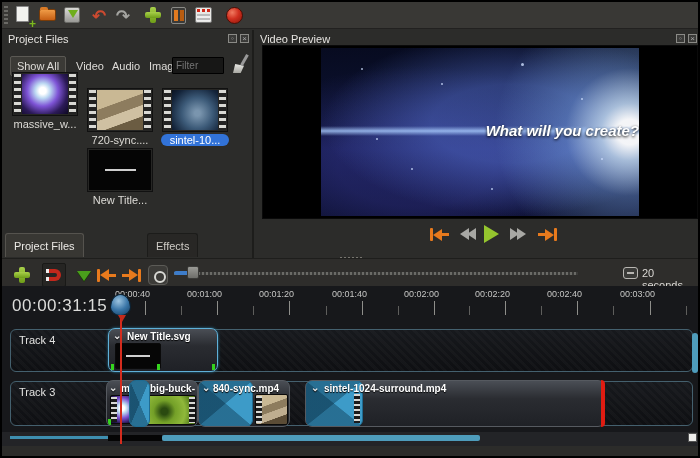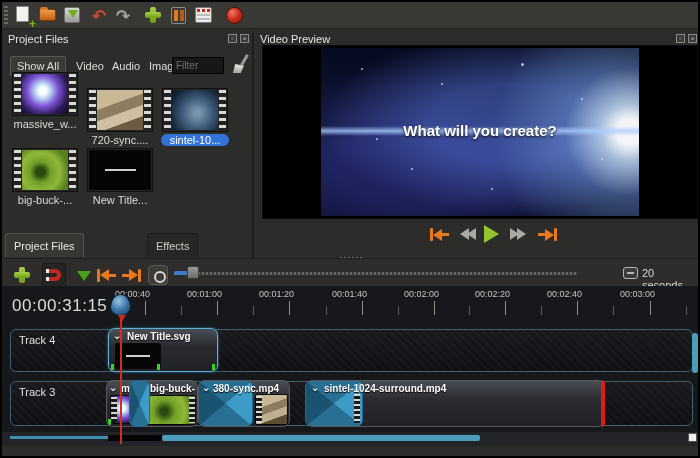--- a/index.html
+++ b/index.html
@@ -74,22 +74,22 @@
   .video-area{position:absolute;left:260px;top:43px;width:436px;height:174px;background:#000;border:1px solid #0a0a0a;}
   .video-frame{position:absolute;left:58px;top:2px;width:318px;height:168px;overflow:hidden;
      background:
        radial-gradient(circle at 97% 50%, rgba(255,255,255,.95) 0 4%, rgba(210,235,255,.75) 9%, rgba(140,190,255,.35) 20%, rgba(60,90,200,0) 42%),
        radial-gradient(ellipse at 60% 45%, rgba(90,120,220,.45) 0 30%, rgba(30,40,120,0) 70%),
        radial-gradient(ellipse at 30% 70%, rgba(60,60,160,.35) 0 25%, rgba(10,10,40,0) 60%),
        linear-gradient(#070b20,#0d1333 45%,#141a48 60%,#0a0e2a);}
   .beam{position:absolute;left:0;top:78px;width:100%;height:10px;
      background:linear-gradient(to bottom,transparent,rgba(170,205,255,.8) 50%,transparent);}
   .star{position:absolute;width:2px;height:2px;background:#cfe0ff;border-radius:50%;opacity:.8;}
-  .video-caption{position:absolute;left:0;top:74px;width:100%;text-align:center;color:#fff;
-     font-size:15px;font-weight:bold;text-shadow:0 1px 3px #000;}
+  .video-caption{position:absolute;left:0;top:74px;width:100%;text-align:right;color:#fff;
+     font-size:15px;font-weight:bold;text-shadow:0 1px 3px #000;font-style:italic;}
 
   .transport{position:absolute;left:252px;top:218px;width:446px;height:38px;}
   .pbtn{position:absolute;top:8px;background:transparent;border:none;cursor:pointer;display:flex;align-items:center;padding:0;}
   .bar-o{width:3px;height:13px;background:#e87a1d;border-radius:1px;}
   .tri-l{width:0;height:0;border-top:6px solid transparent;border-bottom:6px solid transparent;border-right:9px solid #e87a1d;}
   .tri-r{width:0;height:0;border-top:6px solid transparent;border-bottom:6px solid transparent;border-left:9px solid #e87a1d;}
   .tri-l.g{border-right-color:#a8a8a4;} .tri-r.g{border-left-color:#a8a8a4;}
   .stem{width:7px;height:3px;background:#e87a1d;}
   .tri-play{width:0;height:0;border-top:9px solid transparent;border-bottom:9px solid transparent;border-left:15px solid #95c52e;}
 
@@ -216,28 +216,20 @@
     <div class="file-label">720-sync....</div>
   </div>
   <div class="file-item" style="left:159px;top:86px">
     <div class="film">
       <span class="spro l"></span>
         <span class="spro r"></span>
         <span class="img img-sintel"></span>
     </div>
     <div class="file-label sel">sintel-10...</div>
   </div>
-  <div class="file-item" style="left:9px;top:146px">
-    <div class="film">
-      <span class="spro l"></span>
-        <span class="spro r"></span>
-        <span class="img img-bbb"></span>
-    </div>
-    <div class="file-label">big-buck-...</div>
-  </div>
   <div class="file-item" style="left:84px;top:146px">
     <div class="film noedge">
       <span class="img img-title"></span>
     </div>
     <div class="file-label">New Title...</div>
   </div>
 
   <button class="dock-tab active" style="left:3px">Project Files</button>
   <button class="dock-tab" style="left:145px">Effects</button>
 
@@ -381,21 +373,21 @@
     <div class="transition" style="left:127px;top:94px;width:21px;height:47px"></div>
     <div class="clip" style="left:136px;top:94px;width:60px;height:47px">
       <span class="clip-label" style="left:11px">big-buck-</span>
       <span class="clip-thumb" style="left:4px;top:14px;width:53px;height:30px;background:radial-gradient(circle at 40% 55%,#2a4a10 10%,#74a028 32%,#8fb83a 60%,#50781a 85%)">
         <span class="spro-mini" style="right:0"></span>
       </span>
     </div>
     <div class="clip" style="left:196px;top:94px;width:92px;height:47px">
       <span class="transition" style="left:-1px;top:-1px;width:55px;height:47px"></span>
       <span class="chev" style="left:3px;z-index:7">⌄</span>
-      <span class="clip-label" style="left:14px;z-index:7">380-sync.mp4</span>
+      <span class="clip-label" style="left:14px;z-index:7">840-sync.mp4</span>
       <span class="clip-thumb" style="left:56px;top:13px;width:33px;height:31px;background:linear-gradient(160deg,#c9b894 0 35%,#8d7c5e 36% 55%,#bfae90 56% 75%,#5b4c36 76%);z-index:7">
         <span class="spro-mini" style="left:0"></span>
       </span>
     </div>
     <div class="clip" style="left:303px;top:94px;width:300px;height:47px">
       <span class="transition" style="left:-1px;top:-1px;width:58px;height:47px">
         <span class="spro-mini" style="right:2px;top:13px;bottom:3px"></span>
       </span>
       <span class="chev" style="left:5px;z-index:7">⌄</span>
       <span class="clip-label" style="left:18px;z-index:7">sintel-1024-surround.mp4</span>

